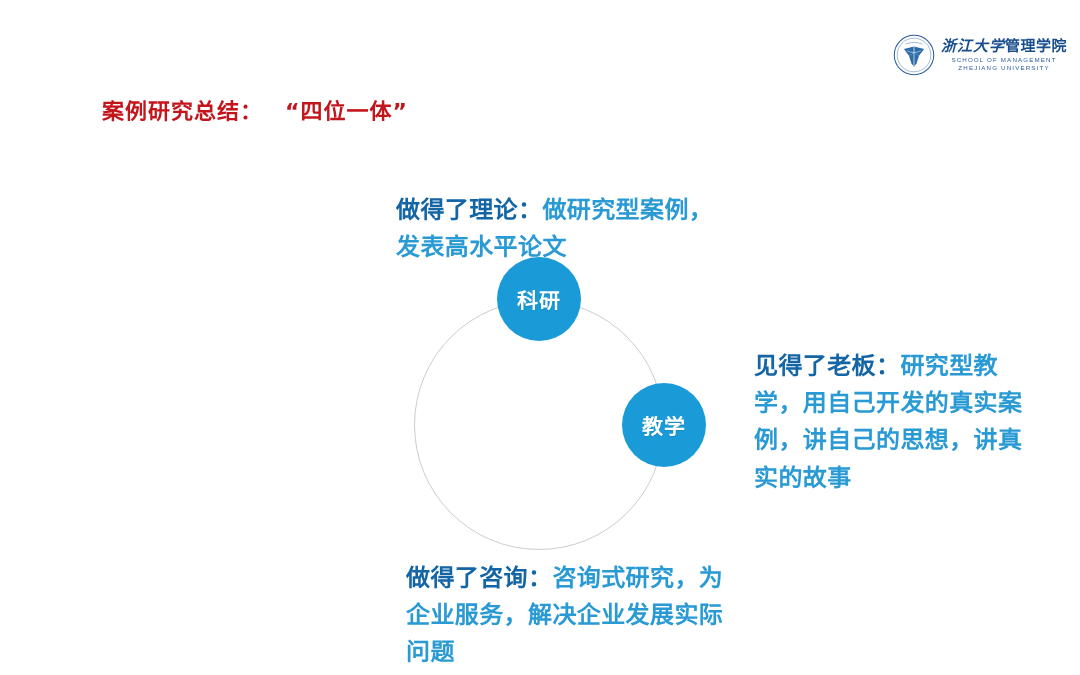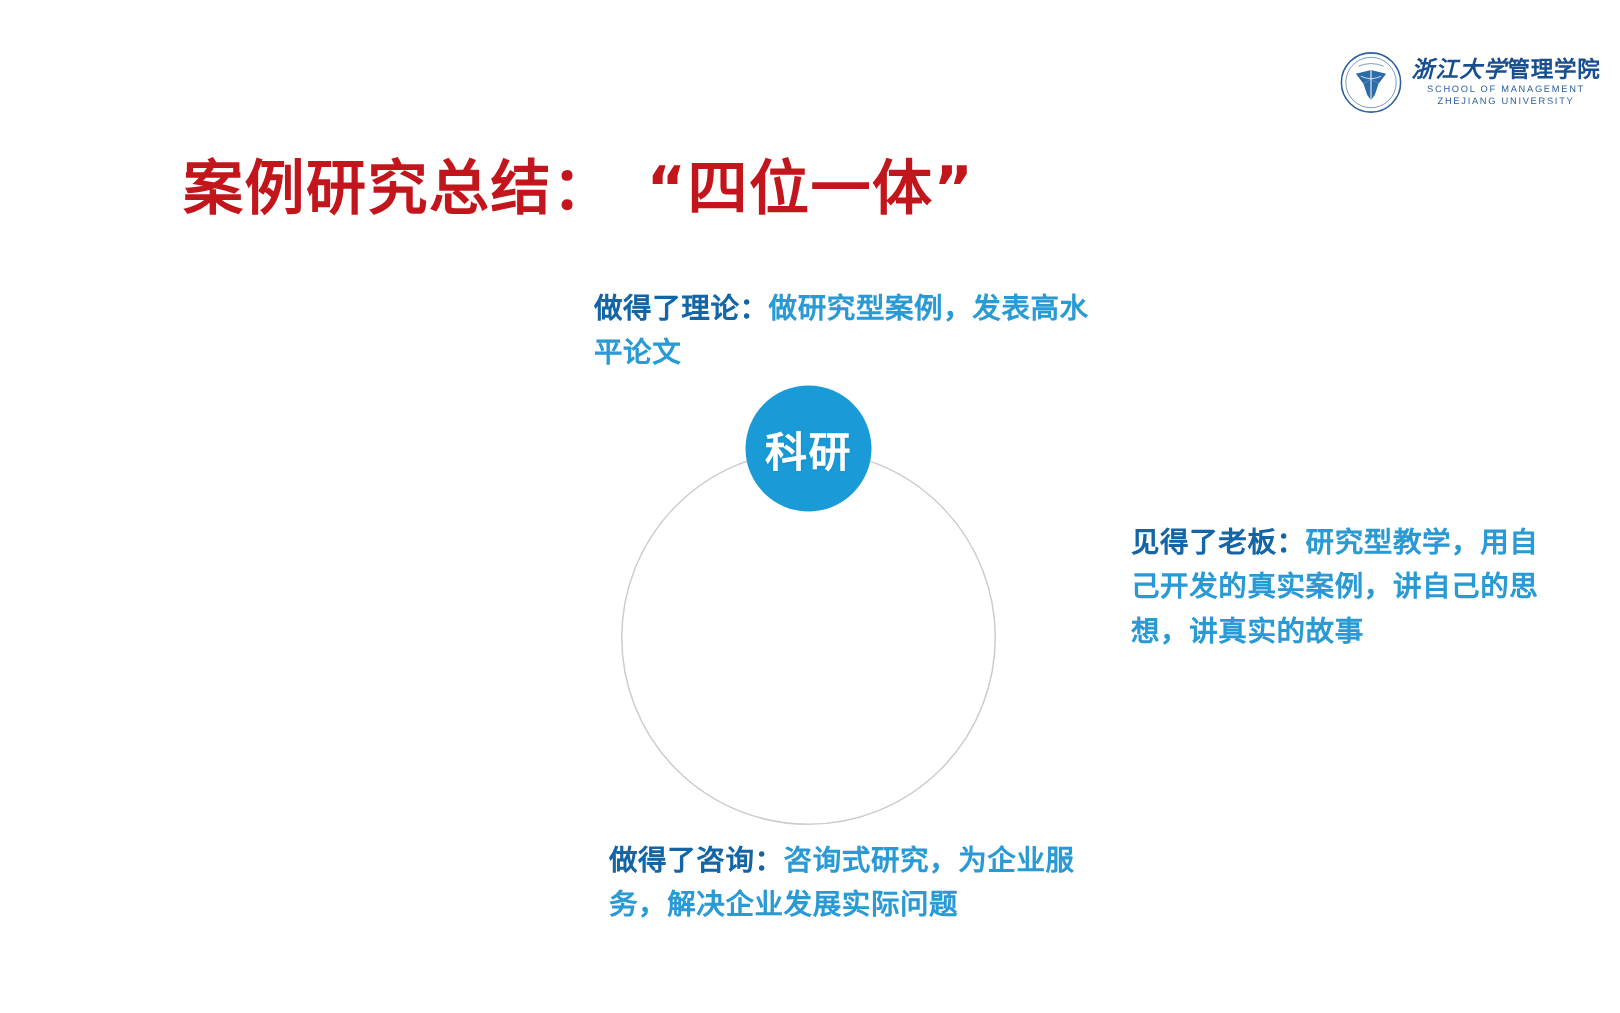--- a/index.html
+++ b/index.html
@@ -64,23 +64,23 @@
     letter-spacing: 1.15px;
     white-space: nowrap;
     font-family: "Liberation Sans", sans-serif;
     margin-top: 3px;
   }
   .logo-en2 { margin-top: 1.5px; }
 
   
   .slide-title {
     position: absolute;
-    left: 122px;
+    left: 102px;
     top: 93px;
-    font-size: 40px;
+    font-size: 22px;
     font-weight: bold;
     color: #c3161c;
     letter-spacing: 1px;
     white-space: nowrap;
     font-family: "DejaVu Sans", sans-serif;
   }
   .slide-title .quoted {
     margin-left: 22px;
   }
 
@@ -105,36 +105,36 @@
   .node {
     position: absolute;
     width: 84px;
     height: 84px;
     border-radius: 50%;
     background: #1a9bd7;
     color: #ffffff;
     display: flex;
     align-items: center;
     justify-content: center;
-    font-size: 28px;
+    font-size: 21px;
     font-weight: bold;
     letter-spacing: 1px;
     font-family: "DejaVu Sans", sans-serif;
     text-shadow: 0 1px 2px rgba(0,0,0,0.10);
   }
   .node-top    { left: 83px;  top: -43px; }
   .node-right  { left: 208px; top: 83px;  }
   .node-bottom { left: 83px;  top: 208px; }
   .node-left   { left: -42px; top: 83px;  }
 
   
   .callout {
     position: absolute;
     color: #2a9ad4;
-    font-size: 19px;
+    font-size: 24px;
     font-weight: bold;
     line-height: 1.55;
     letter-spacing: 0.4px;
     font-family: "DejaVu Sans", sans-serif;
   }
   .callout .lead {
     color: #1465a5;
   }
   .callout.top {
     left: 396px;
@@ -202,15 +202,18 @@
   <div class="callout bottom">
     <span class="lead">做得了咨询：</span><span>咨询式研究，为企业服务，解决企业发展实际问题</span>
   </div>
 
 
   <div class="diagram">
     <div class="ring"></div>
     <div class="node node-top">
       <span>科研</span>
     </div>
+    <div class="node node-right">
+      <span>教学</span>
+    </div>
   </div>
 
 </div>
 
 </body></html>

